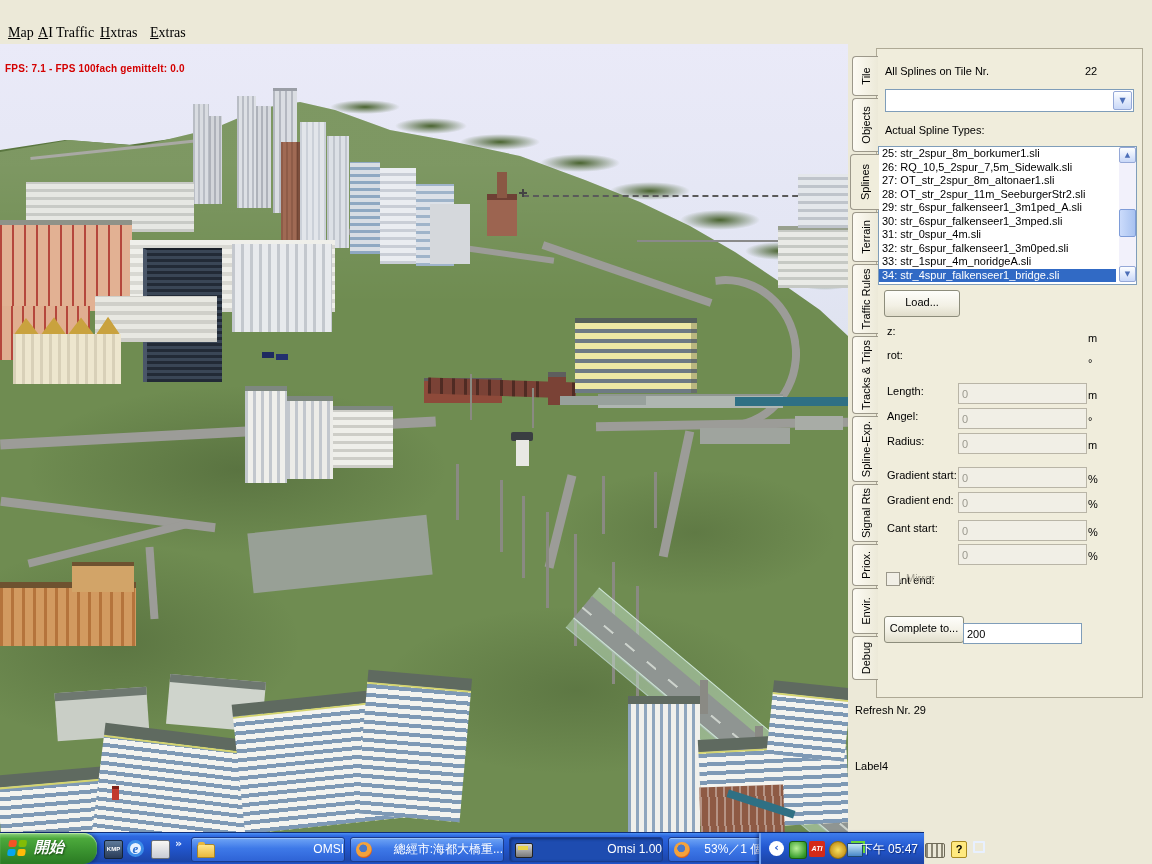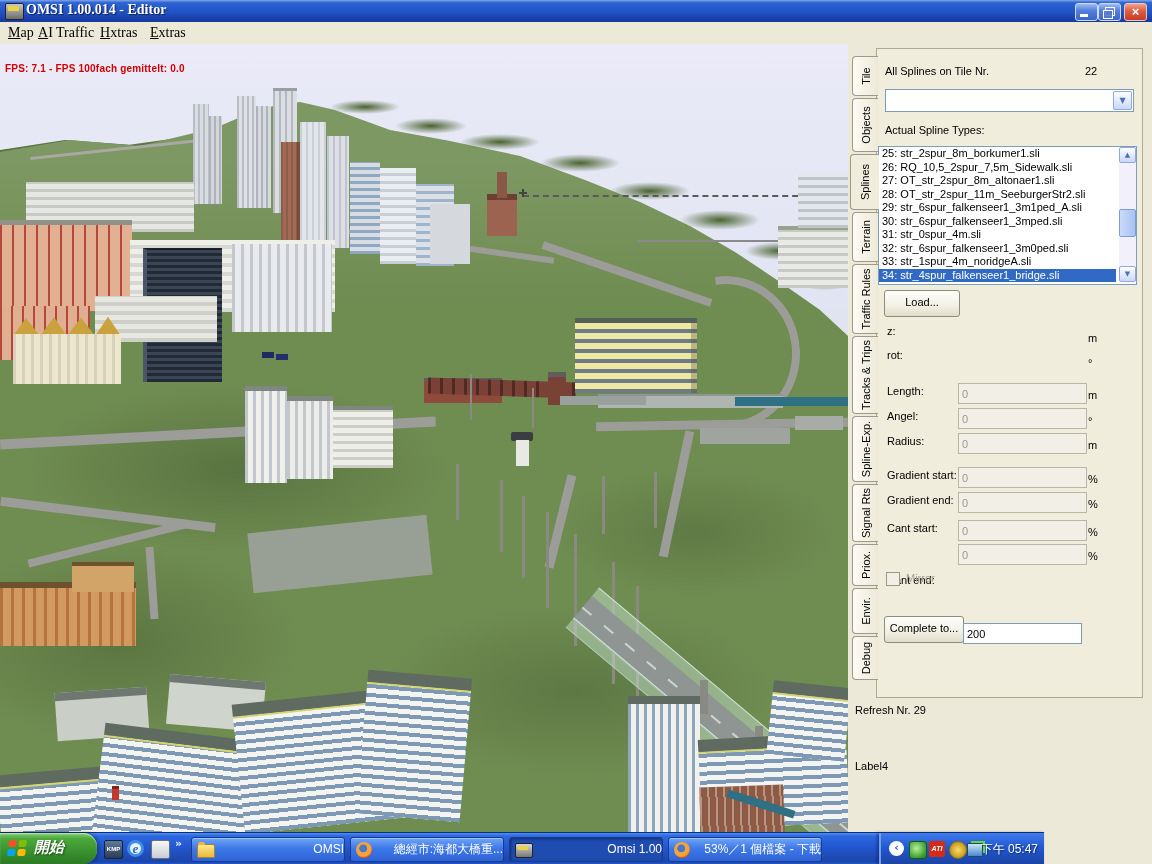--- a/index.html
+++ b/index.html
@@ -44,21 +44,21 @@
   .lrow.sel{background:#316AC5;color:#fff;}
   #vscroll{position:absolute;right:0;top:0;width:17px;height:135px;background:#F2F1FB;}
   .sbtn{position:absolute;left:0;width:17px;height:16px;background:linear-gradient(180deg,#FDFEFF,#C9D8F8);border:1px solid #95A8D7;border-radius:2px;color:#4D6FB8;font:7px "DejaVu Sans",sans-serif;text-align:center;line-height:15px;box-sizing:border-box;}
   #sthumb{position:absolute;left:0;top:62px;width:17px;height:28px;background:linear-gradient(90deg,#CBDBFB,#A8C2F0);border:1px solid #7E9CD8;border-radius:2px;box-sizing:border-box;}
   .xpbtn{position:absolute;background:linear-gradient(180deg,#FEFEFB,#F2F0E4 60%,#E0DDCB);border:1px solid #8D8D7C;border-radius:3px;font:11px "Liberation Sans",sans-serif;color:#000;text-align:center;}
   .fld{position:absolute;left:110px;width:121px;height:17px;border:1px solid #B9B5A7;background:#F1EFE6;color:#9B998E;font:11px "Liberation Sans",sans-serif;padding:1px 3px;}
   #complete-input{position:absolute;left:115px;top:579px;width:111px;height:17px;border:1px solid #7F9DB9;background:#fff;color:#000;font:11px "Liberation Sans",sans-serif;padding:1px 3px;}
   #mirror-box{position:absolute;left:38px;top:528px;width:12px;height:12px;border:1px solid #9A978A;background:#F1EFE6;}
   .graylbl{color:#A5A294;}
   
-  #taskbar{position:absolute;left:0;top:832px;width:1044px;height:32px;background:linear-gradient(180deg,#4A90F4 0,#2E68E0 10%,#2257D0 45%,#1C45A8 92%,#2257D0 100%);border-top:1px solid #0F2E7A;box-sizing:border-box;}
+  #taskbar{position:absolute;left:0;top:832px;width:924px;height:32px;background:linear-gradient(180deg,#4A90F4 0,#2E68E0 10%,#2257D0 45%,#1C45A8 92%,#2257D0 100%);border-top:1px solid #0F2E7A;box-sizing:border-box;}
   #startbtn{position:absolute;left:0;top:0;width:97px;height:31px;border-radius:0 14px 14px 0;background:linear-gradient(180deg,#8CD07C 0,#4CA93C 18%,#3B9430 55%,#2C7D24 95%);box-shadow:inset 0 1px 1px #B8E8A8, 2px 0 4px rgba(0,0,0,.35);}
   #start-label{position:absolute;left:34px;top:5px;color:#fff;font:bold italic 15px "Liberation Sans",sans-serif;text-shadow:1px 1px 2px #1A4A14;}
   #flag{position:absolute;left:8px;top:7px;width:20px;height:17px;transform:skewX(-8deg);}
   #flag i{position:absolute;width:8px;height:7px;border-radius:2px;}
   .taskbtn{position:absolute;top:4px;height:25px;width:154px;border-radius:3px;background:linear-gradient(180deg,#6FA5F6,#3E79E8 45%,#2E63D6);box-shadow:inset 0 1px 0 #9AC2FA;border:1px solid #1B3C8C;color:#fff;font:12px "Liberation Sans",sans-serif;line-height:23px;white-space:nowrap;overflow:hidden;box-sizing:border-box;text-align:right;}
   .taskbtn.active{background:#1E4CB0;box-shadow:inset 1px 1px 3px #102C70;}
   .tb-ico{position:absolute;left:5px;top:4px;width:16px;height:16px;}
   .firefox{border-radius:50%;background:radial-gradient(circle at 45% 40%,#4A78C8 0 28%,#F4A23C 32% 60%,#E05E14 70%,#B03C08);}
   .folder{background:linear-gradient(180deg,#FFE68C,#E8B83C);border:1px solid #A8862A;border-radius:2px 2px 1px 1px;height:12px!important;top:6px!important;}
   .folder:before{content:"";position:absolute;left:0;top:-3px;width:7px;height:3px;background:#E8B83C;border-radius:2px 2px 0 0;}
@@ -67,27 +67,20 @@
   .ql{position:absolute;top:7px;width:17px;height:17px;}
   #tray{position:absolute;right:0;top:0;width:163px;height:32px;background:linear-gradient(180deg,#3E7CEC 0,#2257D0 45%,#1C45A8 92%);border-left:2px solid #6FA0F0;box-shadow:-2px 0 3px rgba(10,30,90,.5);}
   .trayico{position:absolute;top:8px;width:16px;height:16px;}
   #clock{position:absolute;right:6px;top:8px;color:#fff;font:12px "Liberation Sans",sans-serif;text-shadow:1px 1px 1px #10307A;}
 </style>
 </head>
 <body>
 
 <div id="stage">
 
-  <div id="titlebar">
-    <div id="app-icon"></div>
-    <div id="title-text">OMSI 1.00.014 - Editor</div>
-    <div class="cap-btn cap-blue" id="btn-min" style="right:54px;"></div>
-    <div class="cap-btn cap-blue" id="btn-restore" style="right:31px;"></div>
-    <div class="cap-btn" id="btn-close" style="right:5px;">×</div>
-  </div>
 
   <div id="menubar">
     <span class="menu-item" style="left:8px;"><u>M</u><span>ap</span></span>
     <span class="menu-item" style="left:38px;"><u>A</u><span>I Traffic</span></span>
     <span class="menu-item" style="left:100px;"><u>H</u><span>xtras</span></span>
     <span class="menu-item" style="left:150px;"><u>E</u><span>xtras</span></span>
   </div>
 
   <div id="viewport">
 

